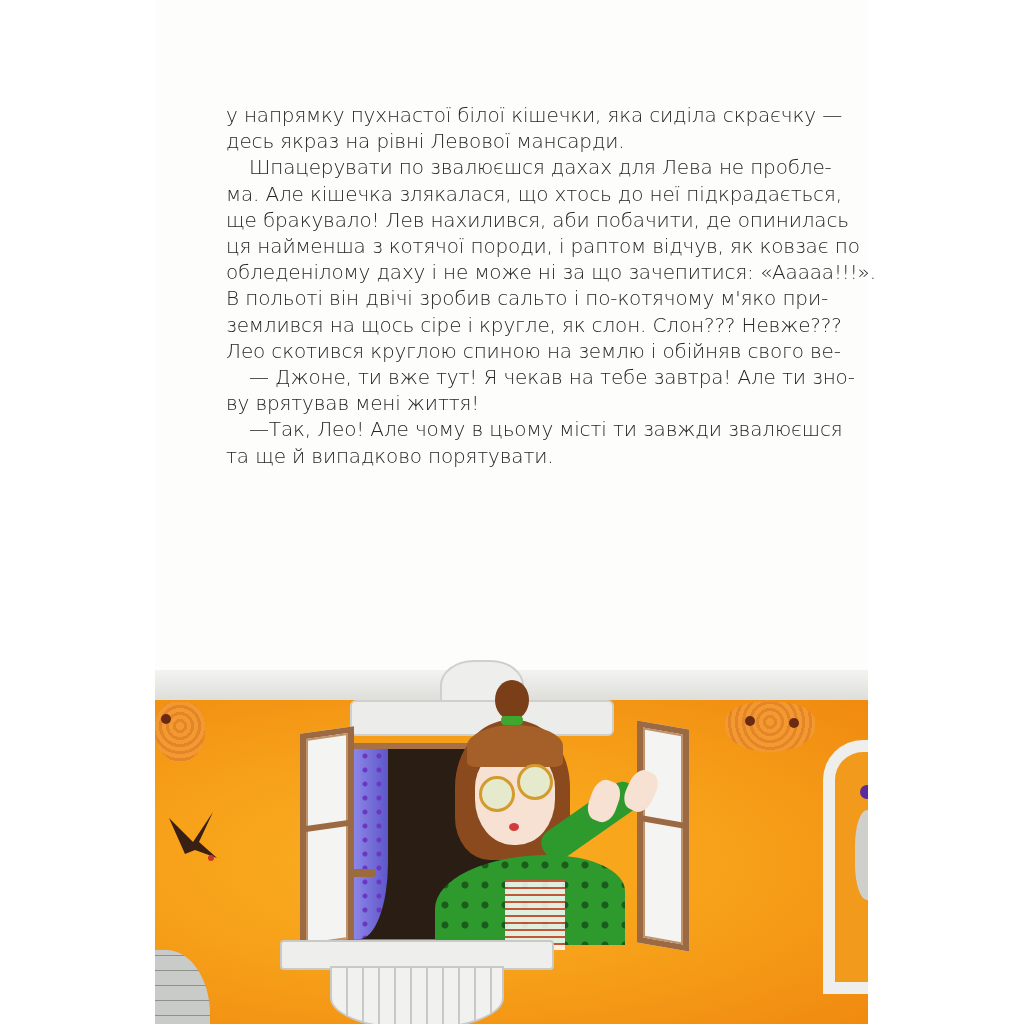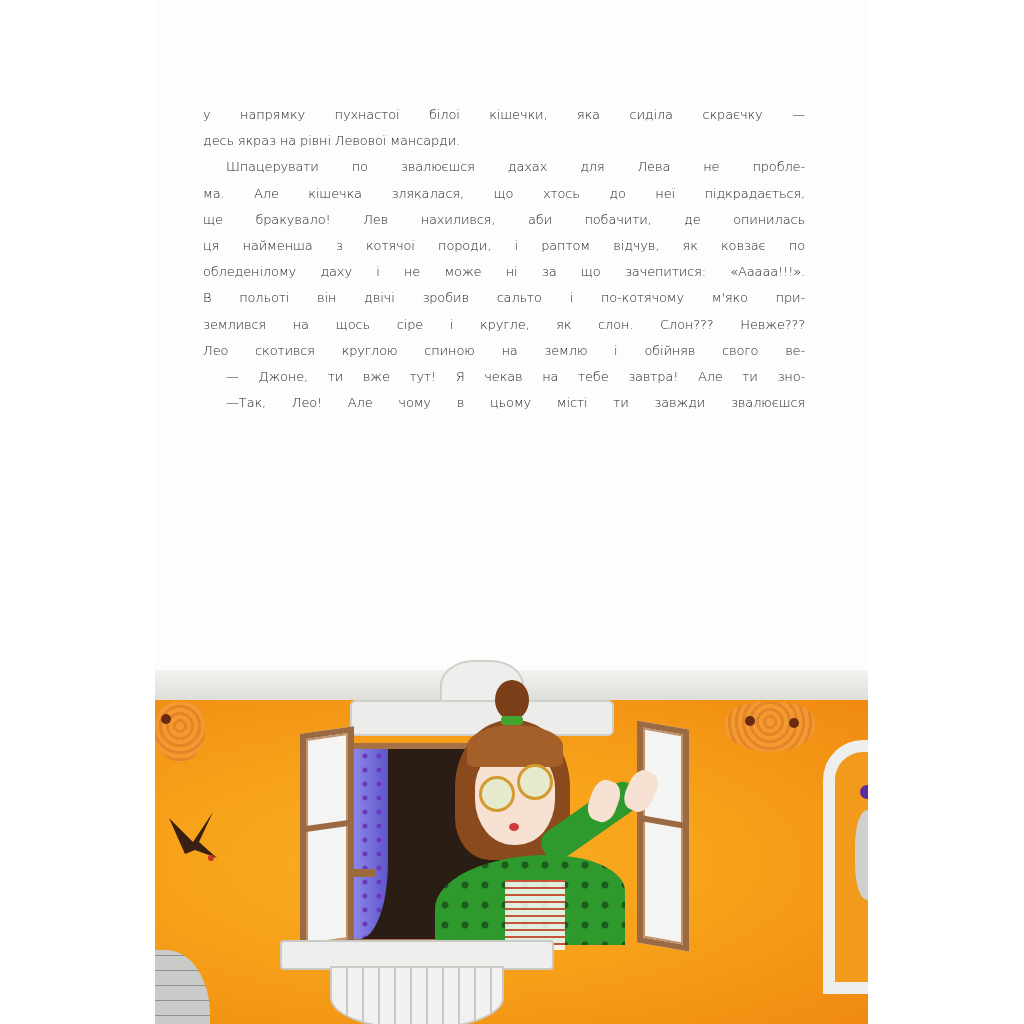--- a/index.html
+++ b/index.html
@@ -2,22 +2,22 @@
 <html><head>
 <meta charset="utf-8">
 <style>
   html, body { margin:0; padding:0; background:#ffffff; }
   body { width:1024px; height:1024px; position:relative; overflow:hidden; }
   .page {
     position:absolute; left:155px; top:0; width:713px; height:1024px;
     background:#fdfdfc;
   }
   .text-block {
-    position:absolute; left:48px; top:102px; width:602px;
-    font-family:"DejaVu Sans", sans-serif; font-size:13px; line-height:26.2px;
+    position:absolute; left:71px; top:102px; width:602px;
+    font-family:"DejaVu Sans", sans-serif; font-size:20px; line-height:26.2px;
     color:#262626; letter-spacing:-0.15px; font-weight:300;
   }
   .line { display:block; white-space:nowrap; text-align:justify; text-align-last:justify; }
   .line.last { text-align-last:left; }
   .line.indent { padding-left:23px; }
 
   .illustration {
     position:absolute; left:0; top:660px; width:713px; height:364px; overflow:hidden;
   }
   .cornice {
@@ -97,22 +97,24 @@
     <span class="line indent">Шпацерувати по звалюєшся дахах для Лева не пробле-</span>
     <span class="line">ма. Але кішечка злякалася, що хтось до неї підкрадається,</span>
     <span class="line">ще бракувало! Лев нахилився, аби побачити, де опинилась</span>
     <span class="line">ця найменша з котячої породи, і раптом відчув, як ковзає по</span>
     <span class="line">обледенілому даху і не може ні за що зачепитися: «Ааааа!!!».</span>
     <span class="line">В польоті він двічі зробив сальто і по-котячому м'яко при-</span>
     <span class="line">землився на щось сіре і кругле, як слон. Слон??? Невже???</span>
     <span class="line">Лео скотився круглою спиною на землю і обійняв свого ве-</span>
 
     <span class="line indent">— Джоне, ти вже тут! Я чекав на тебе завтра! Але ти зно-</span>
+    <span class="line last">ву врятував мені життя!</span>
 
     <span class="line indent">—Так, Лео! Але чому в цьому місті ти завжди звалюєшся</span>
+    <span class="line last">та ще й випадково порятувати.</span>
   </div>
 
   <div class="illustration">
     <div class="cornice"></div>
     <div class="wall"></div>
 
     <div class="hive" style="left:0;top:42px;width:50px;height:60px;">
       <div class="hole" style="left:6px;top:12px;"></div>
     </div>
     <div class="hive" style="left:570px;top:42px;width:90px;height:50px;">

